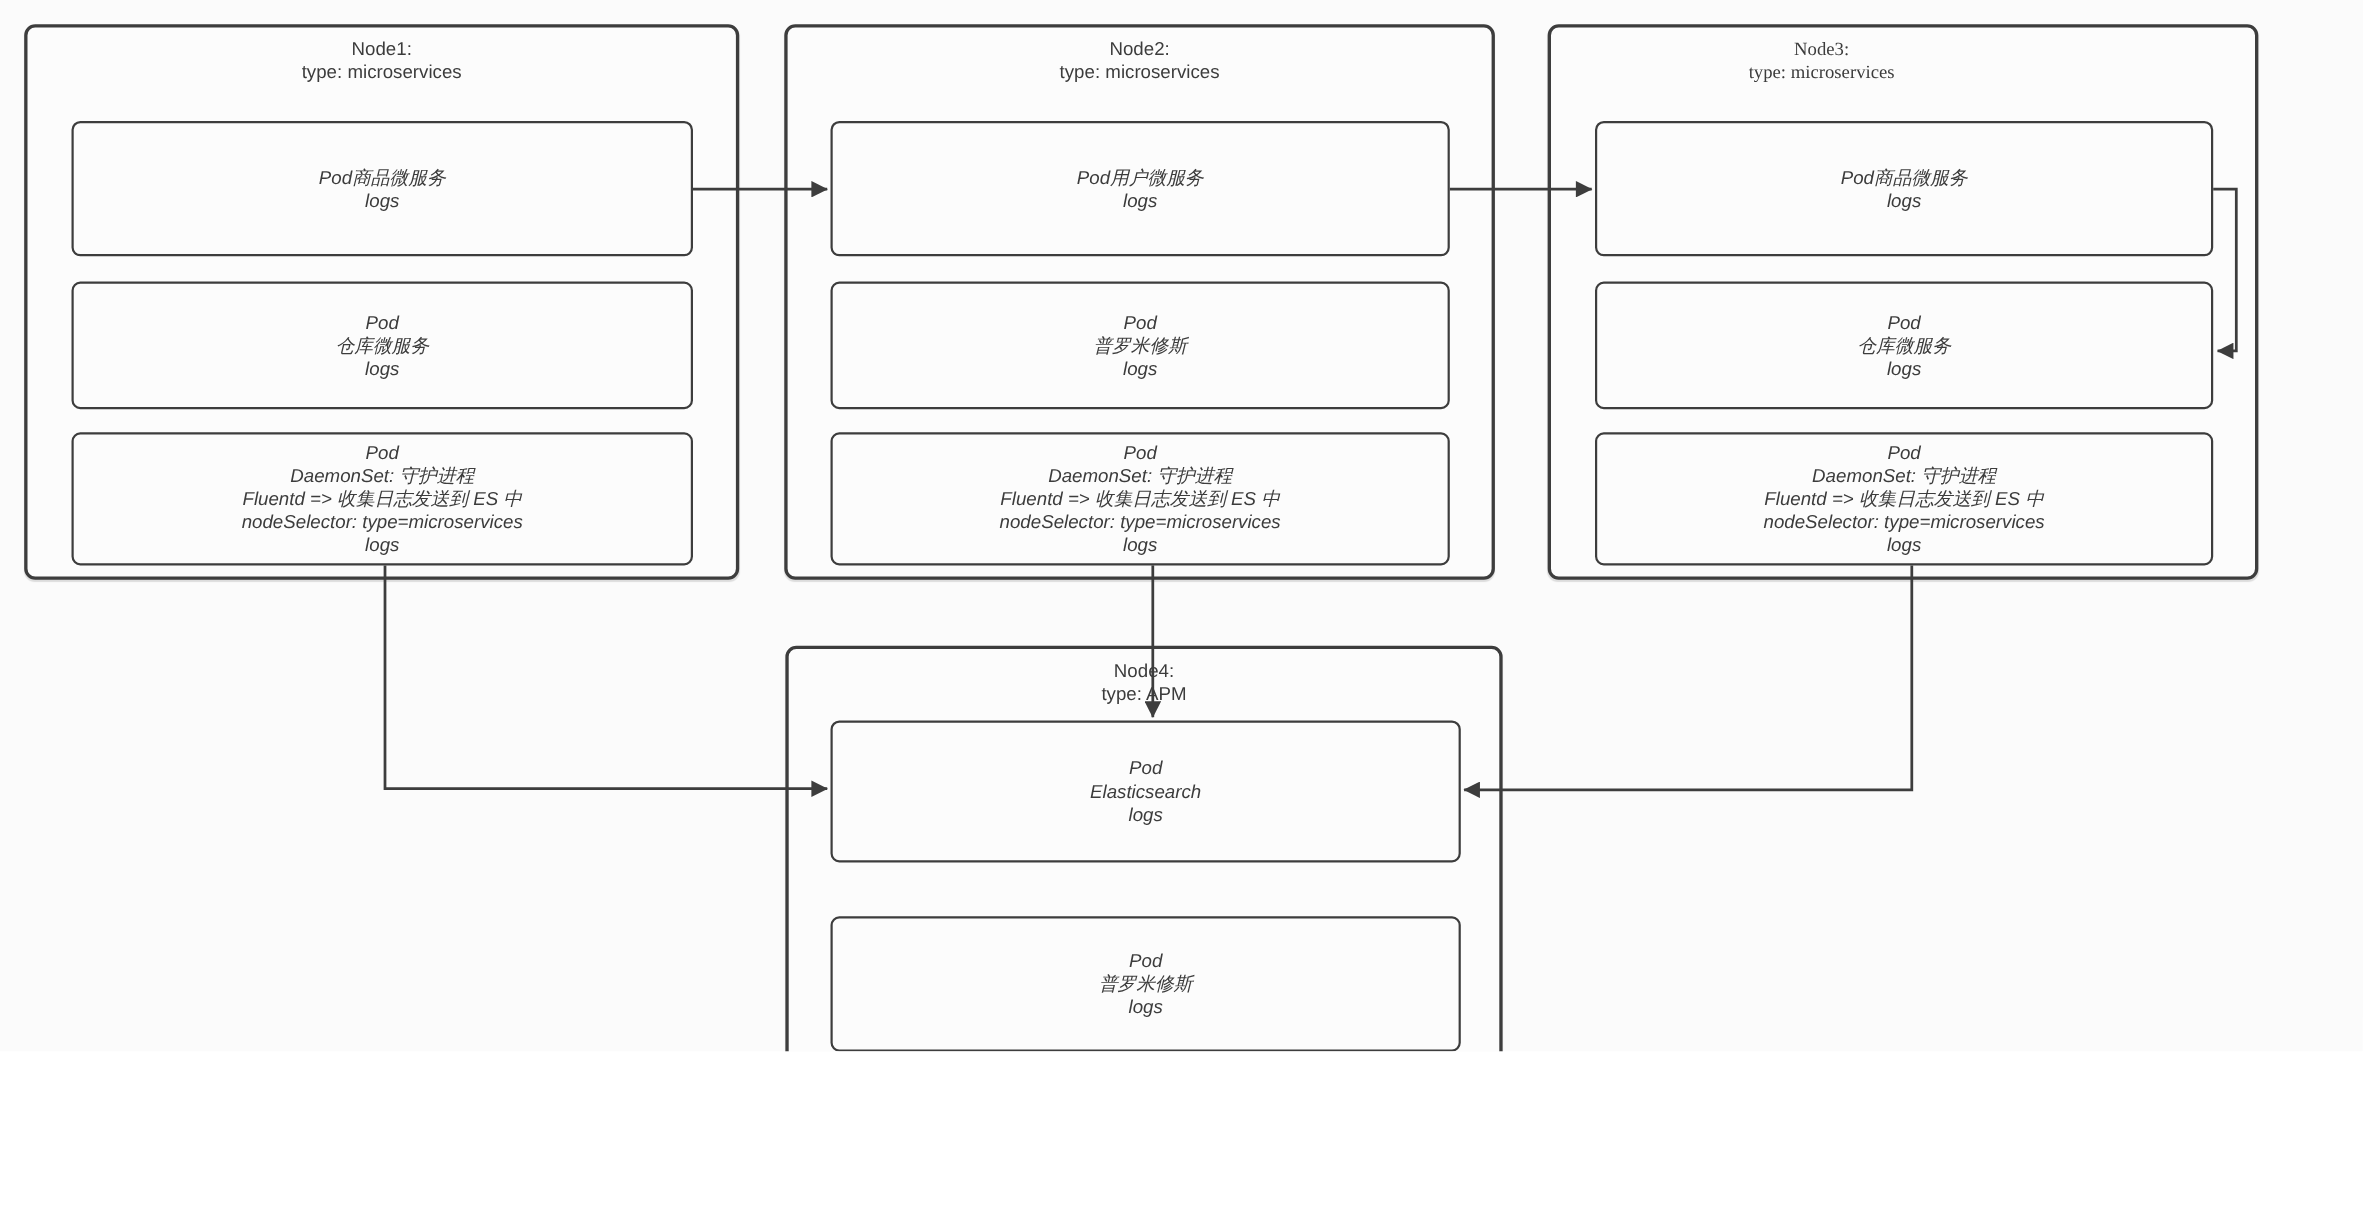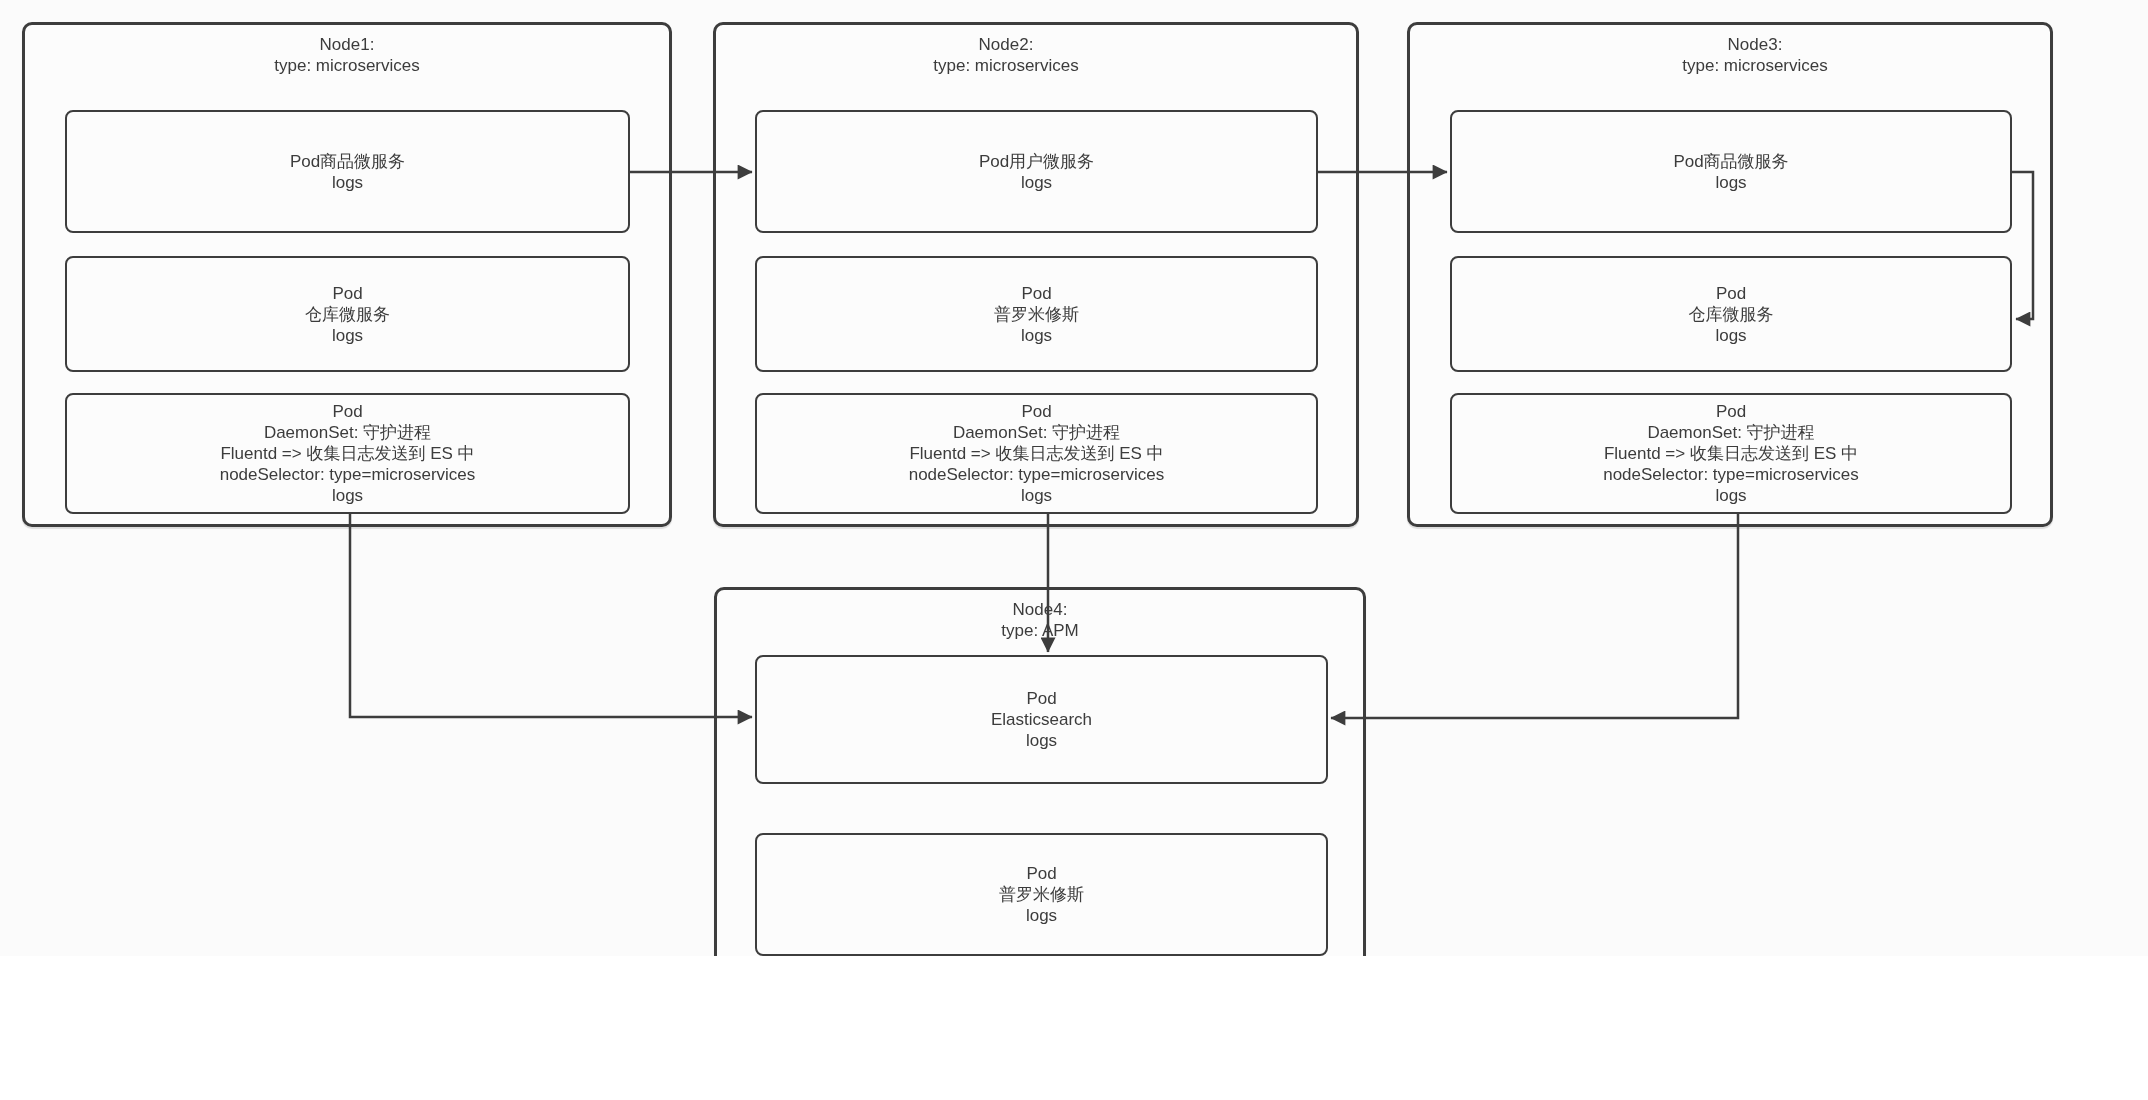--- a/index.html
+++ b/index.html
@@ -34,20 +34,21 @@
     background:#fcfcfc;
     box-sizing:border-box;
     display:flex;
     flex-direction:column;
     align-items:center;
     justify-content:center;
     text-align:right;
     font-size:17px;
     line-height:21px;
     z-index:2;
+    font-style:italic;
   }
   .pod span{display:block;white-space:pre;}
   #arrows{
     position:absolute;
     left:0;top:0;
     z-index:5;
     pointer-events:none;
   }
 </style>
 </head>
@@ -69,41 +70,41 @@
   </div>
   <div class="pod" style="left:65px;top:393px;width:565px;height:121px;">
     <span>Pod</span>
     <span>DaemonSet: 守护进程</span>
     <span>Fluentd =&gt; 收集日志发送到 ES 中</span>
     <span>nodeSelector: type=microservices</span>
     <span>logs</span>
   </div>
 
   <div class="node" style="left:713px;top:22px;width:646px;height:505px;"></div>
-  <div class="node-title" style="left:683px;top:34px;width:646px;"><span>Node2:</span><br><span>type: microservices</span></div>
+  <div class="node-title" style="left:713px;top:34px;width:646px;"><span>Node2:</span><br><span>type: microservices</span></div>
 
   <div class="pod" style="left:755px;top:110px;width:563px;height:123px;">
     <span>Pod用户微服务</span>
     <span>logs</span>
   </div>
   <div class="pod" style="left:755px;top:256px;width:563px;height:116px;">
     <span>Pod</span>
     <span>普罗米修斯</span>
     <span>logs</span>
   </div>
   <div class="pod" style="left:755px;top:393px;width:563px;height:121px;">
     <span>Pod</span>
     <span>DaemonSet: 守护进程</span>
     <span>Fluentd =&gt; 收集日志发送到 ES 中</span>
     <span>nodeSelector: type=microservices</span>
     <span>logs</span>
   </div>
 
   <div class="node" style="left:1407px;top:22px;width:646px;height:505px;"></div>
-  <div class="node-title" style="left:1432px;top:34px;width:646px;"><span>Node3:</span><br><span>type: microservices</span></div>
+  <div class="node-title" style="left:1333px;top:34px;width:646px;font-family:Liberation Serif, serif;"><span>Node3:</span><br><span>type: microservices</span></div>
 
   <div class="pod" style="left:1450px;top:110px;width:562px;height:123px;">
     <span>Pod商品微服务</span>
     <span>logs</span>
   </div>
   <div class="pod" style="left:1450px;top:256px;width:562px;height:116px;">
     <span>Pod</span>
     <span>仓库微服务</span>
     <span>logs</span>
   </div>

